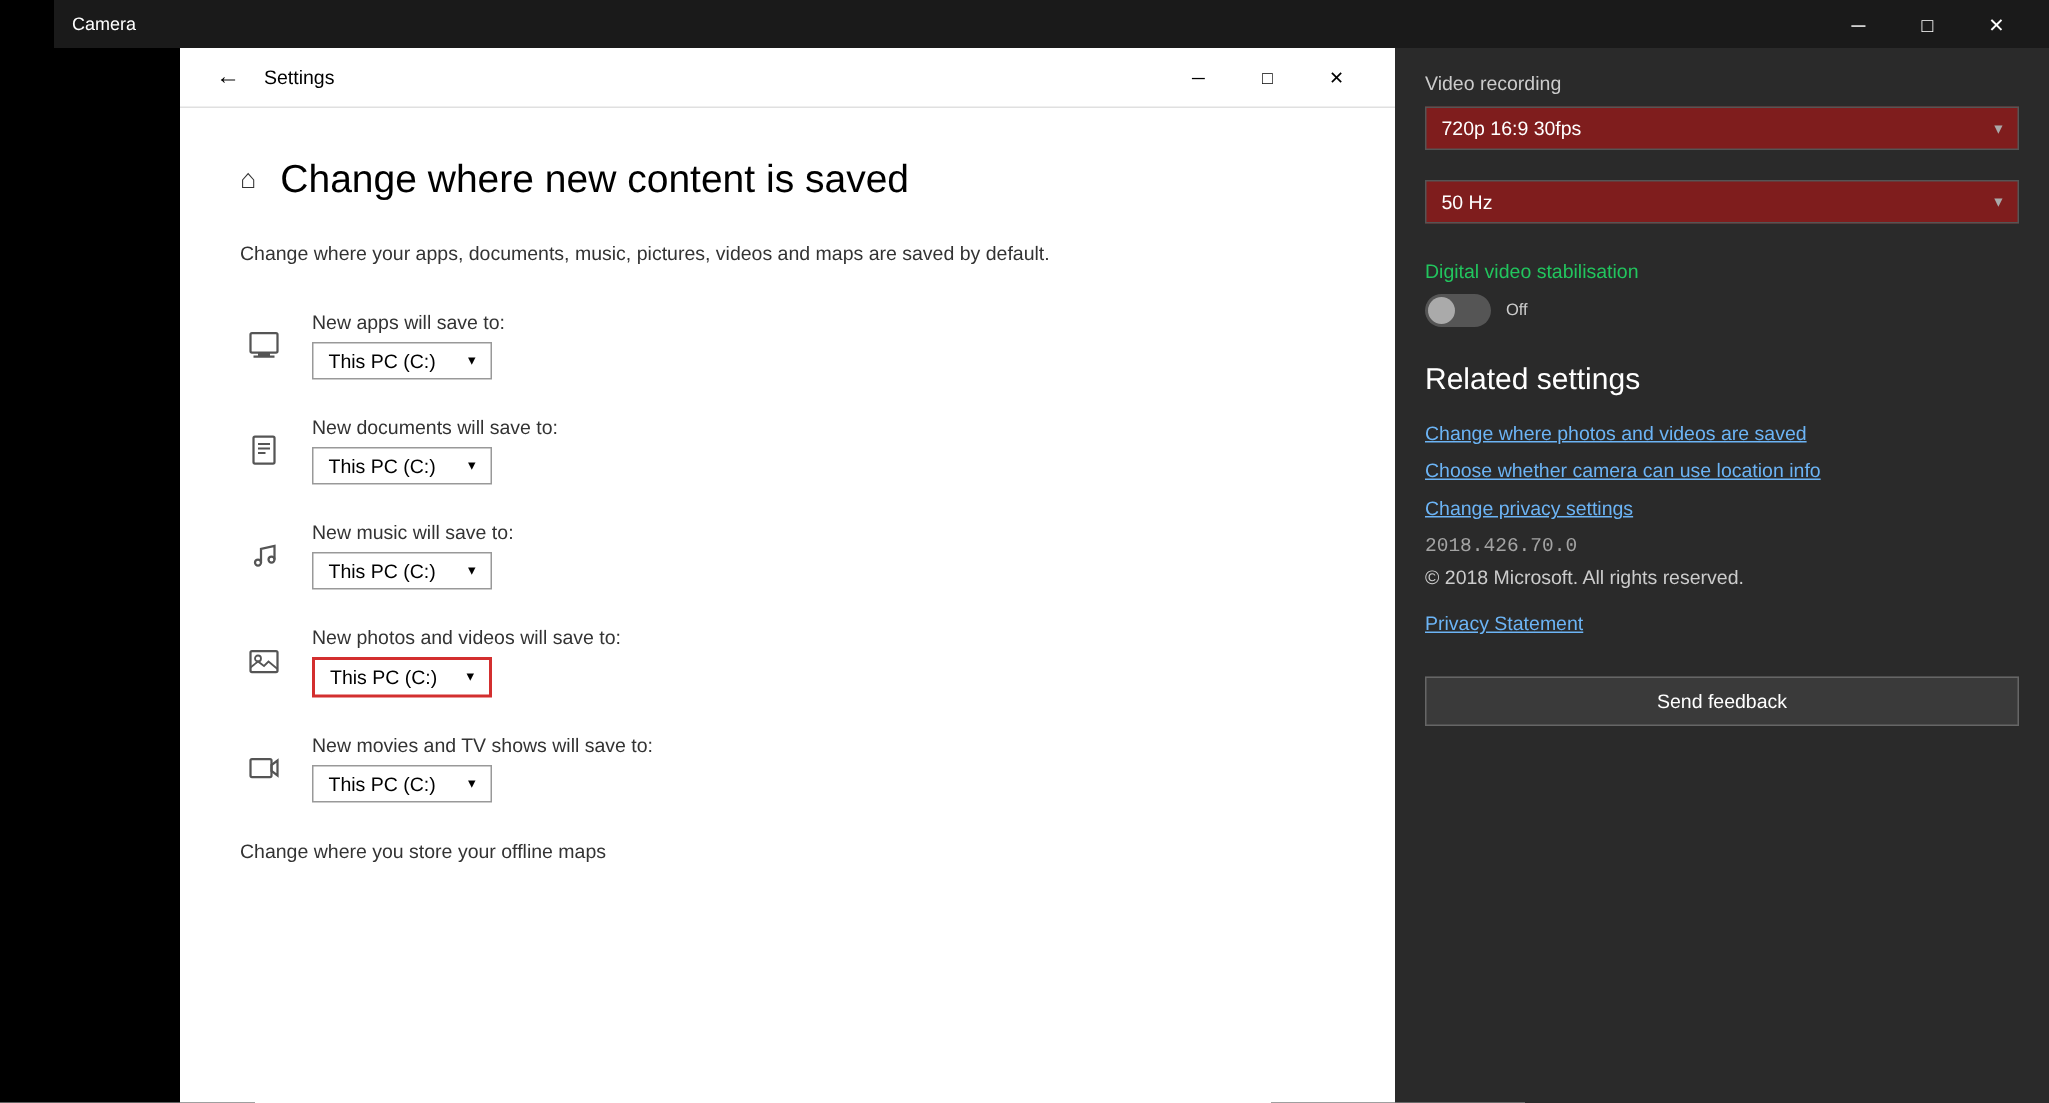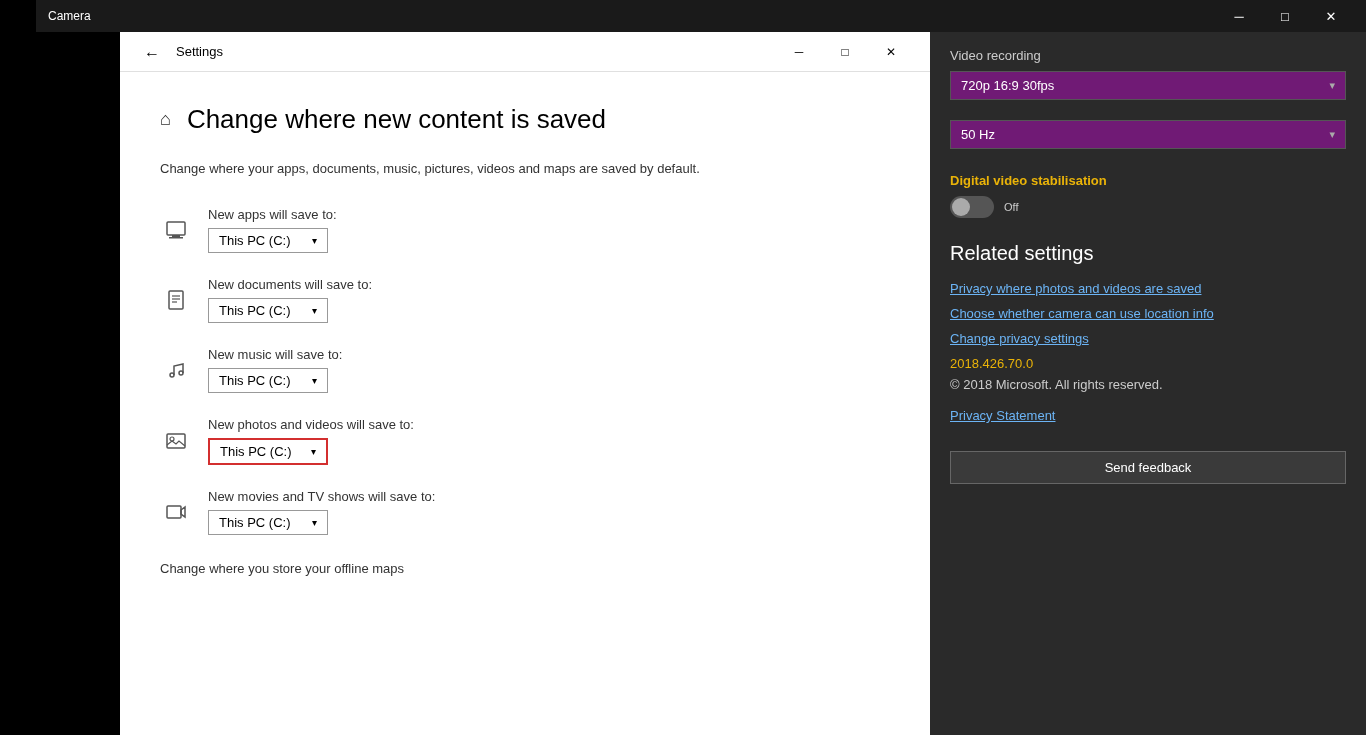--- a/index.html
+++ b/index.html
@@ -186,43 +186,42 @@
     .right-panel::-webkit-scrollbar-thumb { background: #555; }
 
     .right-section-label {
       font-size: 13px;
       color: #ccc;
       margin-bottom: 8px;
     }
     .right-dropdown {
       display: flex;
       align-items: center;
-      background: #701a75;
+      background: #7f1d1d;
       border: 1px solid #555;
       padding: 6px 10px;
       color: #fff;
       font-size: 13px;
       cursor: pointer;
       margin-bottom: 20px;
       justify-content: space-between;
     }
     .right-dropdown-arrow { font-size: 11px; color: #aaa; }
 
     .flicker-label {
       font-size: 13px;
       color: #ccc;
       margin-bottom: 8px;
     }
 
     .dvs-label {
       font-size: 13px;
-      color: #eab308;
+      color: #22c55e;
       margin-top: 4px;
       margin-bottom: 8px;
-      font-weight: bold;
     }
     .toggle-row {
       display: flex;
       align-items: center;
       margin-bottom: 24px;
       gap: 10px;
     }
     .toggle {
       width: 44px;
       height: 22px;
@@ -262,22 +261,23 @@
 
     .about-heading {
       font-size: 20px;
       font-weight: 300;
       color: #fff;
       margin-top: 20px;
       margin-bottom: 10px;
     }
     .about-version {
       font-size: 13px;
-      color: #eab308;
+      color: #a3a3a3;
       margin-bottom: 6px;
+      font-family: Liberation Mono, monospace;
     }
     .about-copyright {
       font-size: 13px;
       color: #ccc;
       margin-bottom: 16px;
     }
 
     .terms-link {
       font-size: 13px;
       color: #6cb4f5;
@@ -447,21 +447,21 @@
 
     <span class="dvs-label">Digital video stabilisation</span>
     <div class="toggle-row">
       <div class="toggle">
         <div class="toggle-knob"></div>
       </div>
       <span class="toggle-off-label">Off</span>
     </div>
 
     <span class="related-heading">Related settings</span>
-    <a class="related-link">Privacy where photos and videos are saved</a>
+    <a class="related-link">Change where photos and videos are saved</a>
     <a class="related-link">Choose whether camera can use location info</a>
     <a class="related-link">Change privacy settings</a>
 
     <span class="about-version">2018.426.70.0</span>
     <span class="about-copyright">© 2018 Microsoft. All rights reserved.</span>
 
     <a class="terms-link">Privacy Statement</a>
 
     <button class="send-feedback-btn">Send feedback</button>
   </div>

